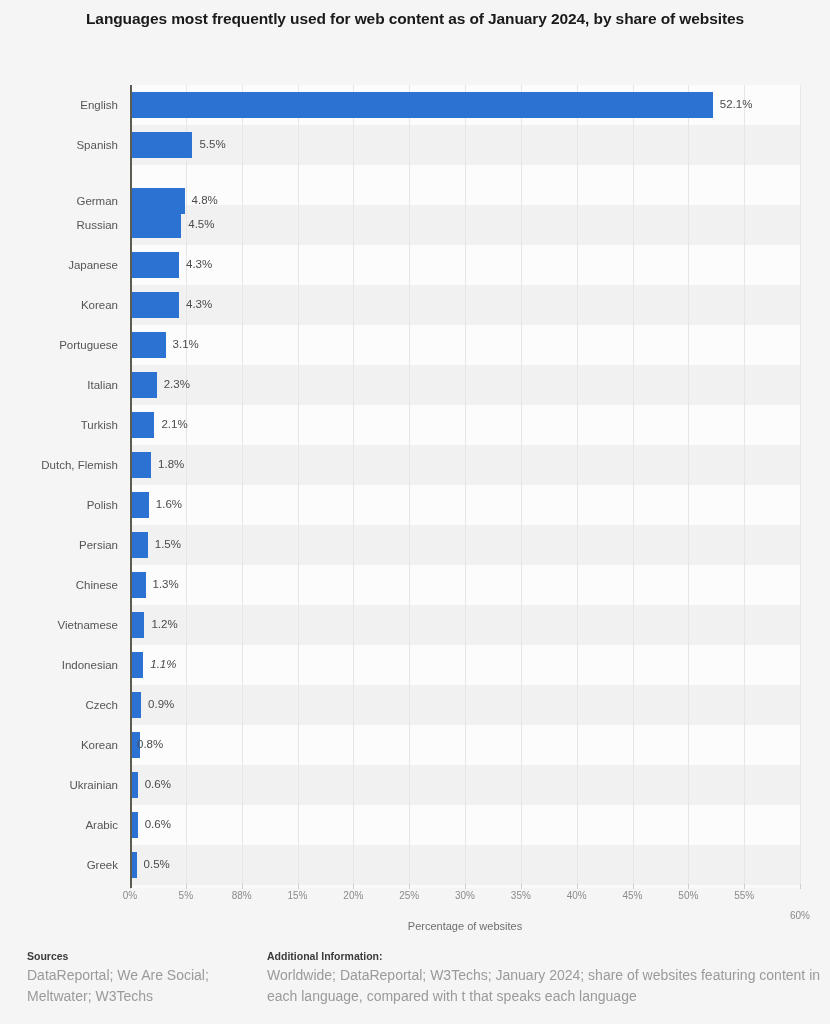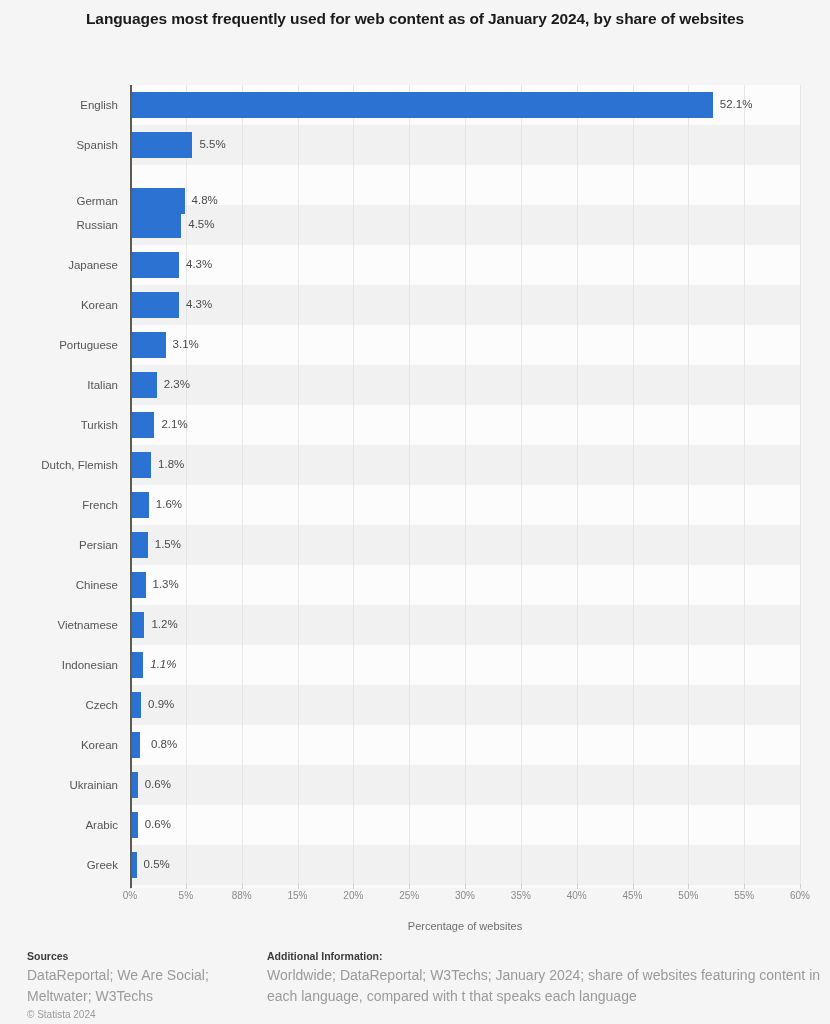--- a/index.html
+++ b/index.html
@@ -282,21 +282,21 @@
         <div class="cat-label">Turkish</div>
         <div class="bar" style="width: 23.45px; background: rgb(44, 114, 210);"></div>
         <div class="val-label" style="left: 161.45px;">2.1%</div>
       </div>
       <div class="row" style="top: 360px;">
         <div class="cat-label">Dutch, Flemish</div>
         <div class="bar" style="width: 20.1px; background: rgb(44, 114, 210);"></div>
         <div class="val-label" style="left: 158.1px;">1.8%</div>
       </div>
       <div class="row" style="top: 400px;">
-        <div class="cat-label">French</div>
+        <div class="cat-label">Polish</div>
         <div class="bar" style="width: 17.8667px; background: rgb(44, 114, 210);"></div>
         <div class="val-label" style="left: 155.867px;">1.6%</div>
       </div>
       <div class="row" style="top: 440px;">
         <div class="cat-label">Persian</div>
         <div class="bar" style="width: 16.75px; background: rgb(44, 114, 210);"></div>
         <div class="val-label" style="left: 154.75px;">1.5%</div>
       </div>
       <div class="row" style="top: 480px;">
         <div class="cat-label">Chinese</div>
@@ -314,21 +314,21 @@
         <div class="val-label" style="left: 150.283px; font-style: italic;">1.1%</div>
       </div>
       <div class="row" style="top: 600px;">
         <div class="cat-label">Czech</div>
         <div class="bar" style="width: 10.05px; background: rgb(44, 114, 210);"></div>
         <div class="val-label" style="left: 148.05px;">0.9%</div>
       </div>
       <div class="row" style="top: 640px;">
         <div class="cat-label">Korean</div>
         <div class="bar" style="width: 8.93333px; background: rgb(44, 114, 210);"></div>
-        <div class="val-label" style="left: 151px;">0.8%</div>
+        <div class="val-label" style="left: 137px;">0.8%</div>
       </div>
       <div class="row" style="top: 680px;">
         <div class="cat-label">Ukrainian</div>
         <div class="bar" style="width: 6.7px; background: rgb(44, 114, 210);"></div>
         <div class="val-label" style="left: 144.7px;">0.6%</div>
       </div>
       <div class="row" style="top: 720px;">
         <div class="cat-label">Arabic</div>
         <div class="bar" style="width: 6.7px; background: rgb(44, 114, 210);"></div>
         <div class="val-label" style="left: 144.7px;">0.6%</div>
@@ -358,31 +358,30 @@
       <div class="xtick" style="left: 520.833px;">35%</div>
       <div class="xtick-mark" style="left: 520.833px;"></div>
       <div class="xtick" style="left: 576.667px;">40%</div>
       <div class="xtick-mark" style="left: 576.667px;"></div>
       <div class="xtick" style="left: 632.5px;">45%</div>
       <div class="xtick-mark" style="left: 632.5px;"></div>
       <div class="xtick" style="left: 688.333px;">50%</div>
       <div class="xtick-mark" style="left: 688.333px;"></div>
       <div class="xtick" style="left: 744.167px;">55%</div>
       <div class="xtick-mark" style="left: 744.167px;"></div>
-      <div class="xtick" style="left: 800px;">60%</div>
+      <div class="xtick" style="left: 800px; margin-top: 20px;">60%</div>
       <div class="xtick-mark" style="left: 800px;"></div>
     </div>
 
   <div class="xlabel">Percentage of websites</div>
 
   <div class="footer">
     <div class="foot-col sources">
       <div class="foot-head">Sources</div>
       <div class="foot-body">DataReportal; We Are Social; Meltwater; W3Techs</div>
-      <div class="foot-copy">© Statista 2024</div>
     </div>
     <div class="foot-col addinfo">
       <div class="foot-head">Additional Information:</div>
       <div class="foot-body">Worldwide; DataReportal; W3Techs; January 2024; share of websites featuring content in each language, compared with t that speaks each language</div>
     </div>
   </div>
 
 </div>
 
 </body></html>

